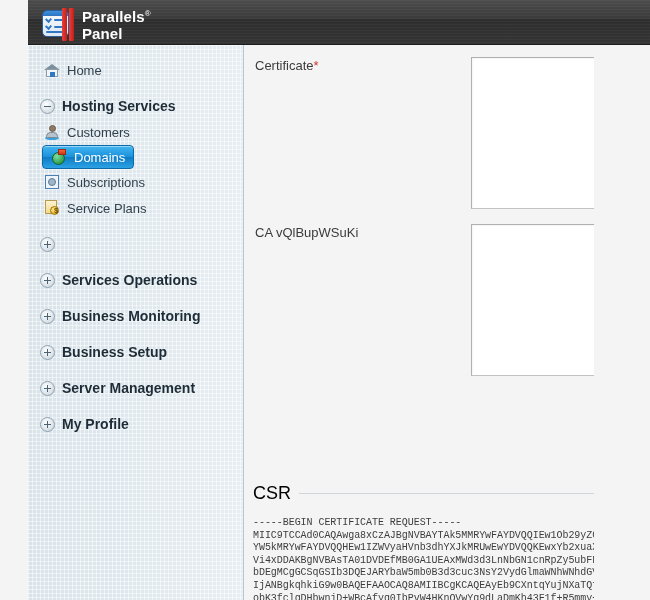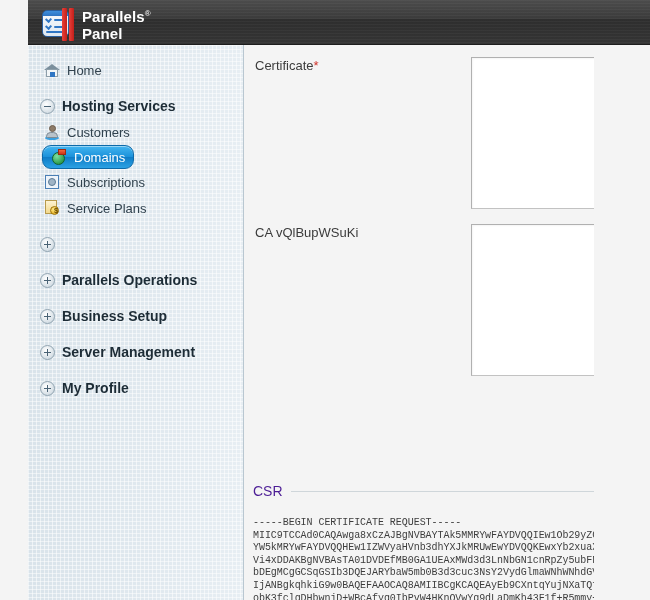--- a/index.html
+++ b/index.html
@@ -69,21 +69,21 @@
     display: flex; align-items: center; height: 26px;
     padding-left: 12px; gap: 7px; cursor: pointer;
   }
   .nav-row.group { margin-top: 10px; }
   .nav-row.leaf { padding-left: 16px; }
   .nav-label { font-size: 13px; color: #31424e; white-space: nowrap; }
   .nav-row.group .nav-label { font-weight: bold; color: #1d2c36; font-size: 14px; }
   .nav-row.selected {
     background: linear-gradient(to bottom, #43b5f0 0%, #1b91da 50%, #0f7cc6 51%, #2ba2e4 100%);
     border: 1px solid #0d6aa9;
-    border-radius: 9px;
+    border-radius: 4px;
     margin-left: 14px; padding-left: 8px;
     width: 92px; height: 24px;
     box-shadow: inset 0 1px 0 rgba(255,255,255,.45);
   }
   .nav-row.selected .nav-label { color: #ffffff; }
 
   
   .expander {
     position: relative; width: 15px; height: 15px; flex: 0 0 15px;
     border-radius: 50%;
@@ -177,21 +177,21 @@
     border-top-color: #b0b0b0;
     border-left-color: #b0b0b0;
     box-shadow: inset 1px 1px 2px rgba(0,0,0,.045);
   }
 
   .section-head {
     position: absolute; left: 8px; top: 438px; right: 0;
     display: flex; align-items: center; gap: 8px;
   }
   .section-title {
-    font-size: 14px; color: #4c1d95; white-space: nowrap;
+    font-size: 18px; color: #000000; white-space: nowrap;
   }
   .section-rule { flex: 1 1 auto; height: 1px; background: #cfd6da; }
 
   .csr-block {
     position: absolute; left: 8px; top: 472px; right: 0;
     font-family: "Liberation Mono", "DejaVu Sans Mono", monospace;
     font-size: 10px; line-height: 12.6px;
     color: #3d3d3d; white-space: pre; letter-spacing: -0.05px;
   }
 </style>
@@ -271,23 +271,27 @@
         </span>
         <span class="nav-label">Service Plans</span>
       </div>
 
       <div class="nav-row group">
         <span class="expander plus"></span>
       </div>
 
       <div class="nav-row group">
         <span class="expander plus"></span>
-        <span class="nav-label">Parallels Operations</span>
-      </div>
-
+        <span class="nav-label">Services Operations</span>
+      </div>
+
+      <div class="nav-row group">
+        <span class="expander plus"></span>
+        <span class="nav-label">Business Monitoring</span>
+      </div>
 
       <div class="nav-row group">
         <span class="expander plus"></span>
         <span class="nav-label">Business Setup</span>
       </div>
 
       <div class="nav-row group">
         <span class="expander plus"></span>
         <span class="nav-label">Server Management</span>
       </div>

